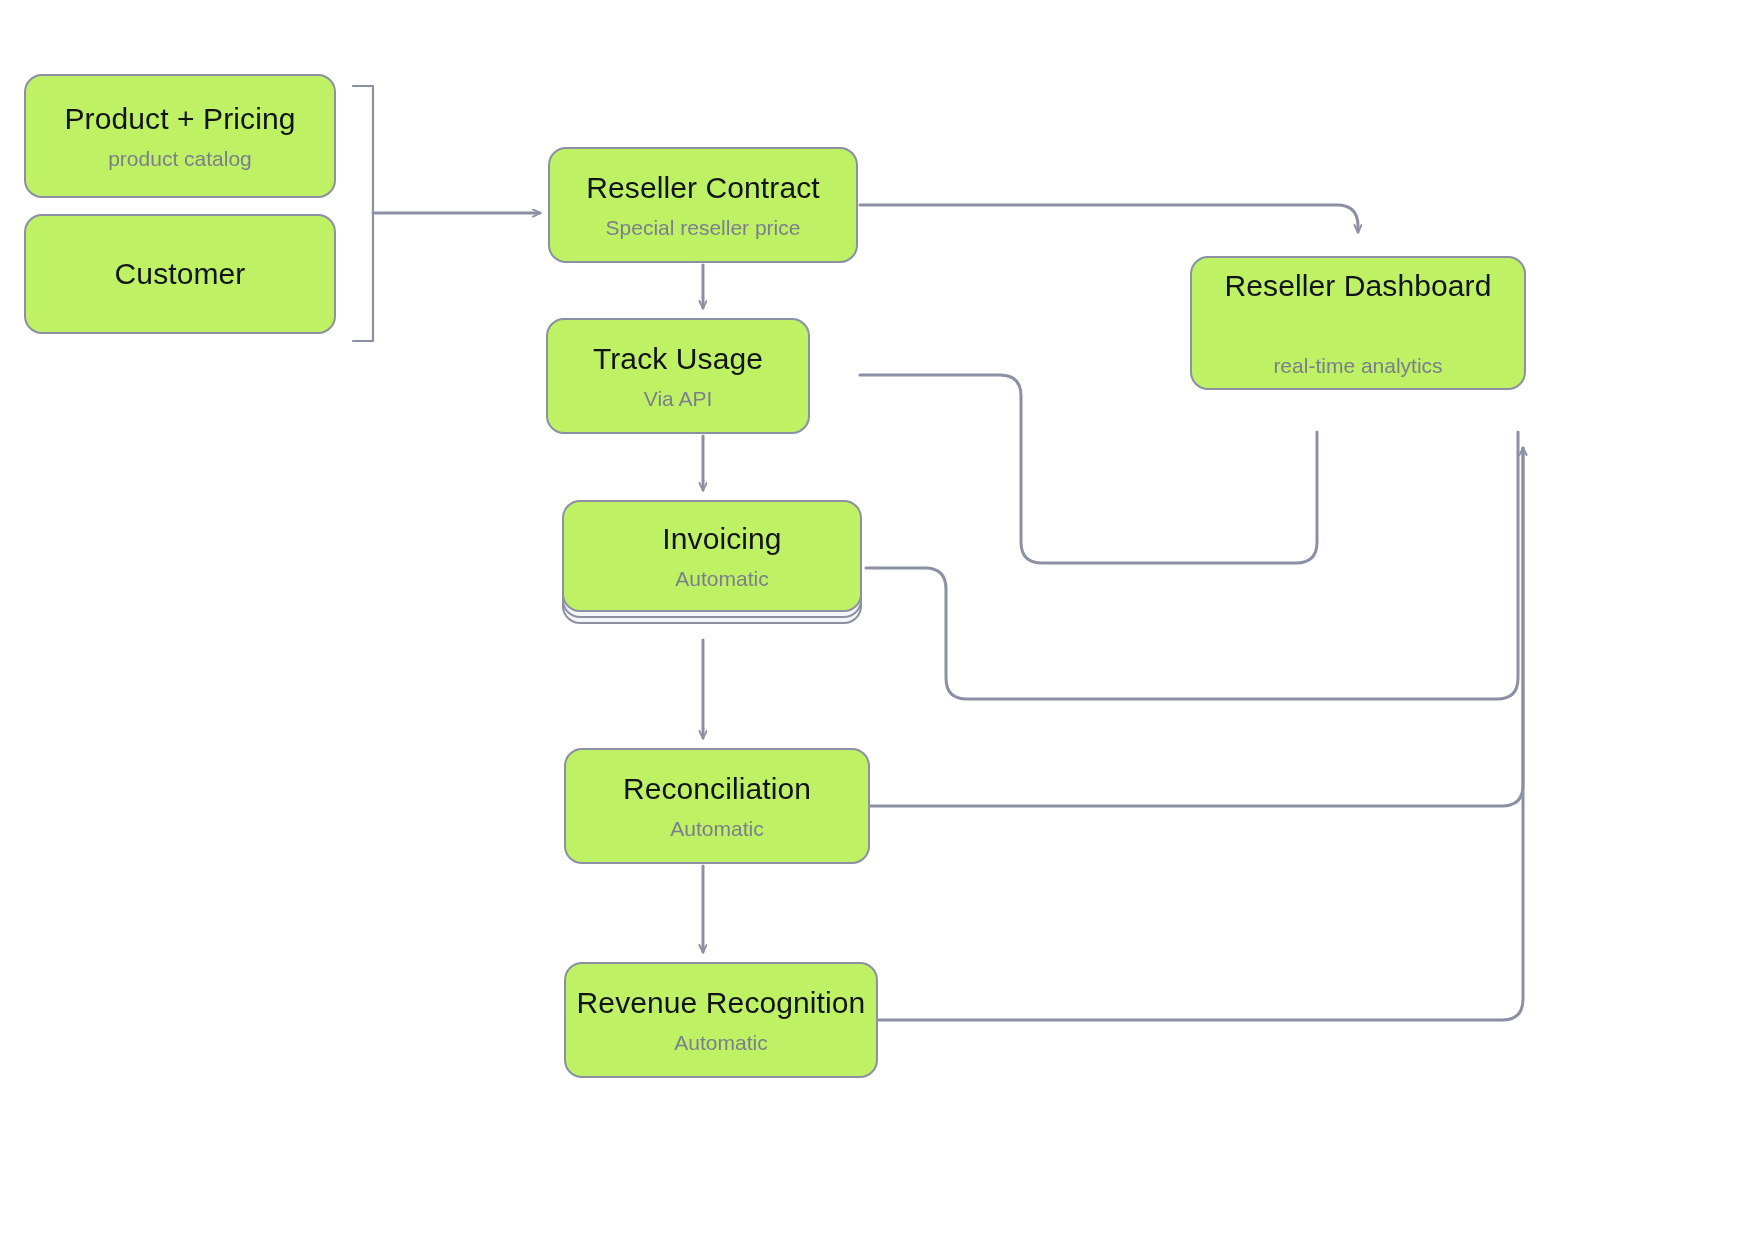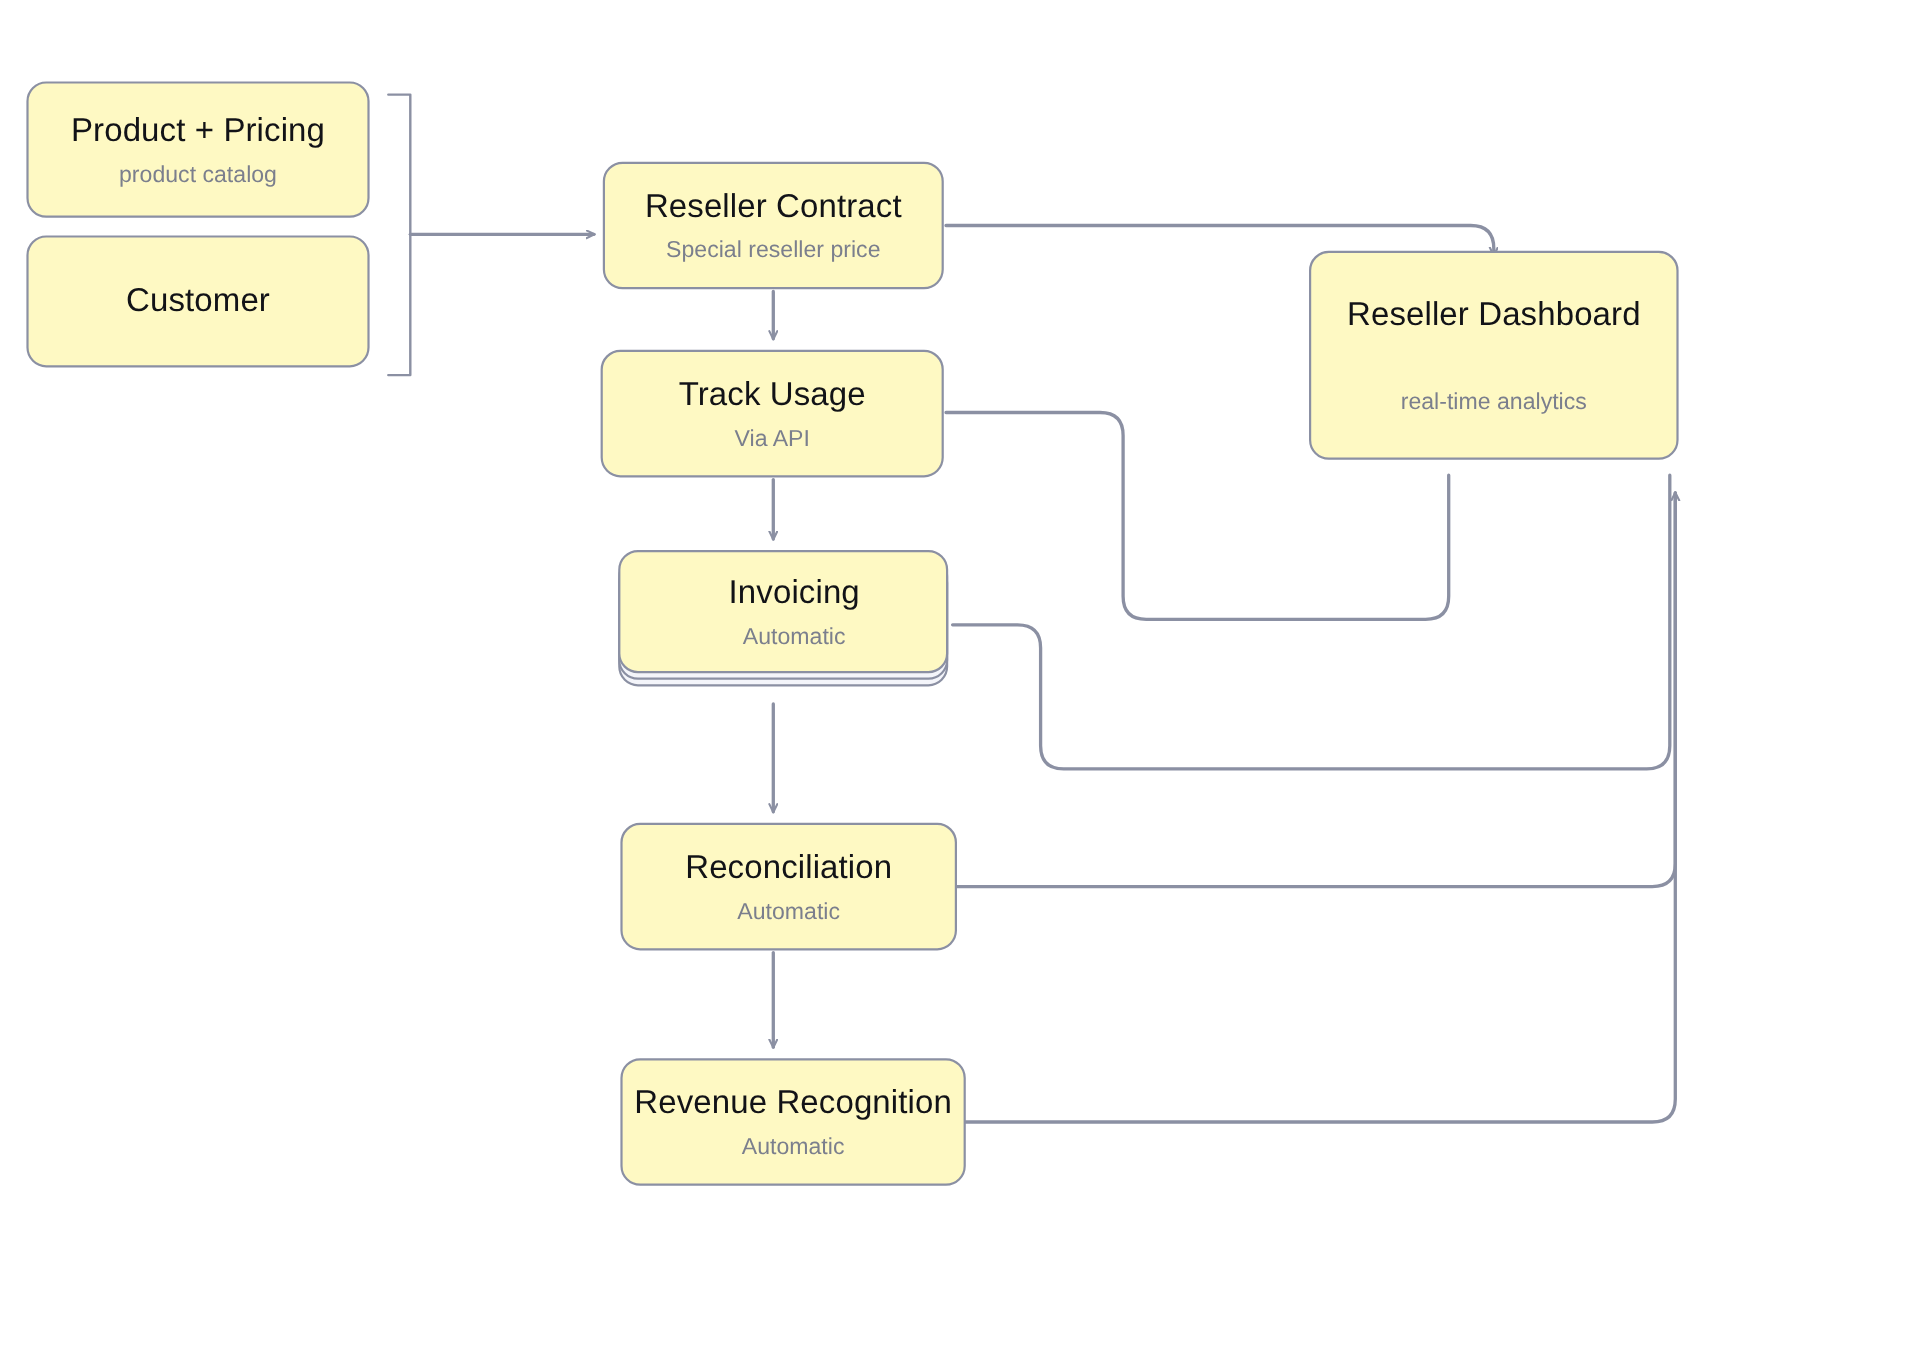--- a/index.html
+++ b/index.html
@@ -22,21 +22,21 @@
     position: absolute;
     left: 0;
     top: 0;
     width: 1748px;
     height: 1240px;
     pointer-events: none;
   }
   .node {
     position: absolute;
     box-sizing: border-box;
-    background: #fef9c3;
+    background: #bef264;
     border: 2.5px solid #8b90a3;
     border-radius: 18px;
     display: flex;
     flex-direction: column;
     align-items: center;
     justify-content: center;
     z-index: 5;
   }
   .node-title {
     color: #121317;
@@ -116,38 +116,38 @@
   <div class="node" style="left:548px; top:147px; width:310px; height:116px;">
     <div class="node-title">Reseller Contract</div>
     <div class="node-sub">Special reseller price</div>
   </div>
 
   <div class="node" style="left:24px; top:214px; width:312px; height:120px;">
     <div class="node-title">Customer</div>
 
   </div>
 
-  <div class="node" style="left:546px; top:318px; width:312px; height:116px;">
+  <div class="node" style="left:546px; top:318px; width:264px; height:116px;">
     <div class="node-title">Track Usage</div>
     <div class="node-sub">Via API</div>
   </div>
 
   <div class="node" style="left:562px; top:500px; width:300px; height:112px; z-index:6;padding-left:20px;">
     <div class="node-title">Invoicing</div>
     <div class="node-sub">Automatic</div>
   </div>
 
   <div class="node" style="left:564px; top:748px; width:306px; height:116px;">
     <div class="node-title">Reconciliation</div>
     <div class="node-sub">Automatic</div>
   </div>
 
   <div class="node" style="left:544px; top:962px; width:314px; height:116px;margin-left:20px;">
     <div class="node-title">Revenue Recognition</div>
     <div class="node-sub">Automatic</div>
   </div>
 
-  <div class="node" style="left:1190px; top:228px; width:336px; height:190px;gap:40px;">
+  <div class="node" style="left:1190px; top:256px; width:336px; height:134px;gap:40px;">
     <div class="node-title">Reseller Dashboard</div>
     <div class="node-sub">real-time analytics</div>
   </div>
 
 </div>
 
 </body></html>

